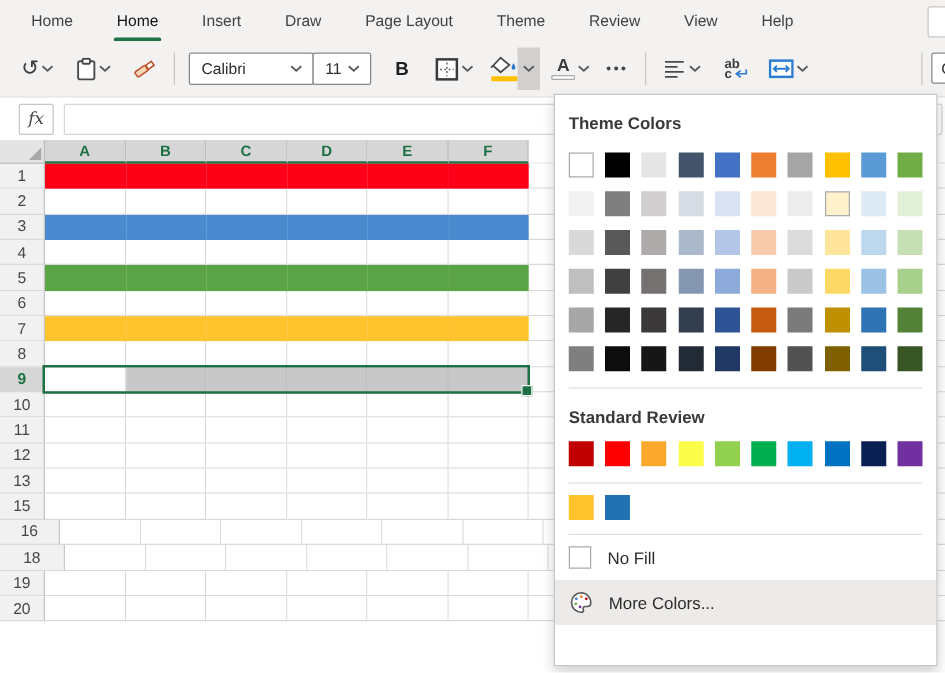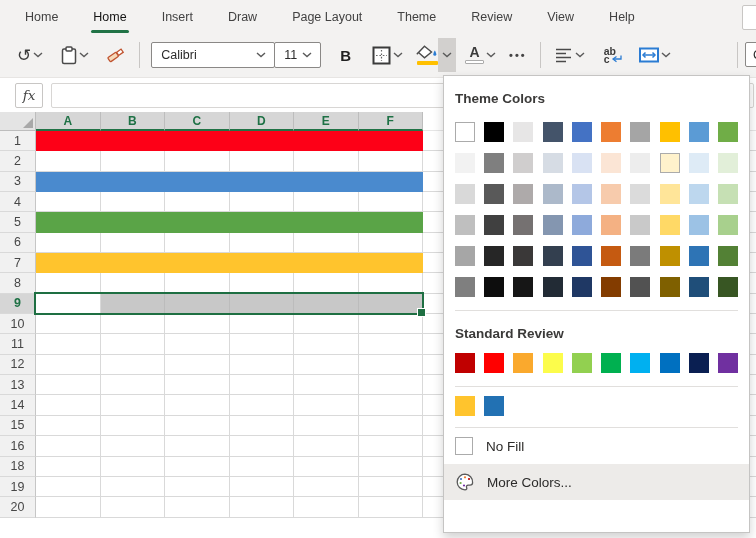--- a/index.html
+++ b/index.html
@@ -14,21 +14,21 @@
   .mini-box{position:absolute;right:-6px;top:5px;width:18px;height:23px;background:#fff;border:1px solid #C8C6C4;border-radius:2px;}
   
   .toolbar{height:44px;background:#F3F2F1;border-bottom:1px solid #E7E5E3;display:flex;align-items:center;padding-left:17px;position:relative;}
   .tb-group{display:flex;align-items:center;}
   .glyph{display:inline-flex;align-items:center;justify-content:center;}
   .undo-glyph{font-family:"DejaVu Sans",sans-serif;font-size:17px;color:#3b3b3b;line-height:1;}
   .chev{display:inline-flex;align-items:center;justify-content:center;width:14px;height:14px;}
   .vsep{width:1px;height:26px;background:#C8C6C4;}
   .combo{height:26px;background:#fff;border:1px solid #8A8886;border-radius:2px;display:flex;align-items:center;
          justify-content:space-between;padding:0 6px 0 9px;font-size:12.5px;color:#2b2b2b;box-sizing:border-box;}
-  .combo.fontname{width:124px;}
+  .combo.fontname{width:100px;}
   .combo.fontsize{width:47px;margin-left:-1px;}
   .bold-btn{font-weight:700;font-size:15px;color:#202020;background:none;border:none;padding:0;font-family:inherit;}
   .icon-stack{display:flex;flex-direction:column;align-items:center;gap:1px;}
   .color-bar{width:21px;height:4px;border-radius:1px;}
   .bar-yellow{background:#FFC000;}
   .bar-white{background:#fff;border:1px solid #ABABAB;box-sizing:border-box;width:19px;}
   .a-glyph{font-size:14px;font-weight:600;color:#3b3b3b;line-height:13px;}
   .pressed{background:#D2D0CE;height:34px;width:18px;display:flex;align-items:center;justify-content:center;}
   .dots{font-size:11px;font-weight:700;letter-spacing:2px;color:#444;}
   .wrap-icon{display:flex;flex-direction:column;line-height:8px;font-size:10.5px;color:#3b3b3b;font-weight:600;}
@@ -440,66 +440,51 @@
           <div class="cell" style="width: 64.5px;"></div>
           <div class="cell" style="width: 64.5px;"></div>
           <div class="cell" style="width: 64.5px;"></div>
           <div class="cell" style="width: 64.5px;"></div>
           <div class="cell" style="width: 64.5px;"></div>
           <div class="cell" style="width: 64.5px;"></div>
           <div class="cell" style="width: 64.5px;"></div>
           <div class="cell" style="width: 64.5px;"></div>
         </div>
         <div class="grid-row" style="height: 20.35px;">
-          <div class="row-hdr" style="width: 36px;">14</div>
-          <div class="cell" style="width: 64.5px;"></div>
-          <div class="cell" style="width: 64.5px;"></div>
-          <div class="cell" style="width: 64.5px;"></div>
-          <div class="cell" style="width: 64.5px;"></div>
-          <div class="cell" style="width: 64.5px;"></div>
-          <div class="cell" style="width: 64.5px;"></div>
-          <div class="cell" style="width: 64.5px;"></div>
-          <div class="cell" style="width: 64.5px;"></div>
-          <div class="cell" style="width: 64.5px;"></div>
-          <div class="cell" style="width: 64.5px;"></div>
-          <div class="cell" style="width: 64.5px;"></div>
-          <div class="cell" style="width: 64.5px;"></div>
-        </div>
-        <div class="grid-row" style="height: 20.35px;">
           <div class="row-hdr" style="width: 36px;">15</div>
           <div class="cell" style="width: 64.5px;"></div>
           <div class="cell" style="width: 64.5px;"></div>
           <div class="cell" style="width: 64.5px;"></div>
           <div class="cell" style="width: 64.5px;"></div>
           <div class="cell" style="width: 64.5px;"></div>
           <div class="cell" style="width: 64.5px;"></div>
           <div class="cell" style="width: 64.5px;"></div>
           <div class="cell" style="width: 64.5px;"></div>
           <div class="cell" style="width: 64.5px;"></div>
           <div class="cell" style="width: 64.5px;"></div>
           <div class="cell" style="width: 64.5px;"></div>
           <div class="cell" style="width: 64.5px;"></div>
         </div>
         <div class="grid-row" style="height: 20.35px;">
-          <div class="row-hdr" style="width: 36px;">16</div>
-          <div class="cell" style="width: 64.5px;"></div>
-          <div class="cell" style="width: 64.5px;"></div>
-          <div class="cell" style="width: 64.5px;"></div>
-          <div class="cell" style="width: 64.5px;"></div>
-          <div class="cell" style="width: 64.5px;"></div>
-          <div class="cell" style="width: 64.5px;"></div>
-          <div class="cell" style="width: 64.5px;"></div>
-          <div class="cell" style="width: 64.5px;"></div>
-          <div class="cell" style="width: 64.5px;"></div>
-          <div class="cell" style="width: 64.5px;"></div>
-          <div class="cell" style="width: 64.5px;"></div>
-          <div class="cell" style="width: 64.5px;"></div>
-        </div>
-        <div class="grid-row" style="height: 20.35px;">
-          <div class="row-hdr" style="width: 36px;">18</div>
+          <div class="row-hdr" style="width: 48px;">16</div>
+          <div class="cell" style="width: 64.5px;"></div>
+          <div class="cell" style="width: 64.5px;"></div>
+          <div class="cell" style="width: 64.5px;"></div>
+          <div class="cell" style="width: 64.5px;"></div>
+          <div class="cell" style="width: 64.5px;"></div>
+          <div class="cell" style="width: 64.5px;"></div>
+          <div class="cell" style="width: 64.5px;"></div>
+          <div class="cell" style="width: 64.5px;"></div>
+          <div class="cell" style="width: 64.5px;"></div>
+          <div class="cell" style="width: 64.5px;"></div>
+          <div class="cell" style="width: 64.5px;"></div>
+          <div class="cell" style="width: 64.5px;"></div>
+        </div>
+        <div class="grid-row" style="height: 20.35px;">
+          <div class="row-hdr" style="width: 52px;">18</div>
           <div class="cell" style="width: 64.5px;"></div>
           <div class="cell" style="width: 64.5px;"></div>
           <div class="cell" style="width: 64.5px;"></div>
           <div class="cell" style="width: 64.5px;"></div>
           <div class="cell" style="width: 64.5px;"></div>
           <div class="cell" style="width: 64.5px;"></div>
           <div class="cell" style="width: 64.5px;"></div>
           <div class="cell" style="width: 64.5px;"></div>
           <div class="cell" style="width: 64.5px;"></div>
           <div class="cell" style="width: 64.5px;"></div>

